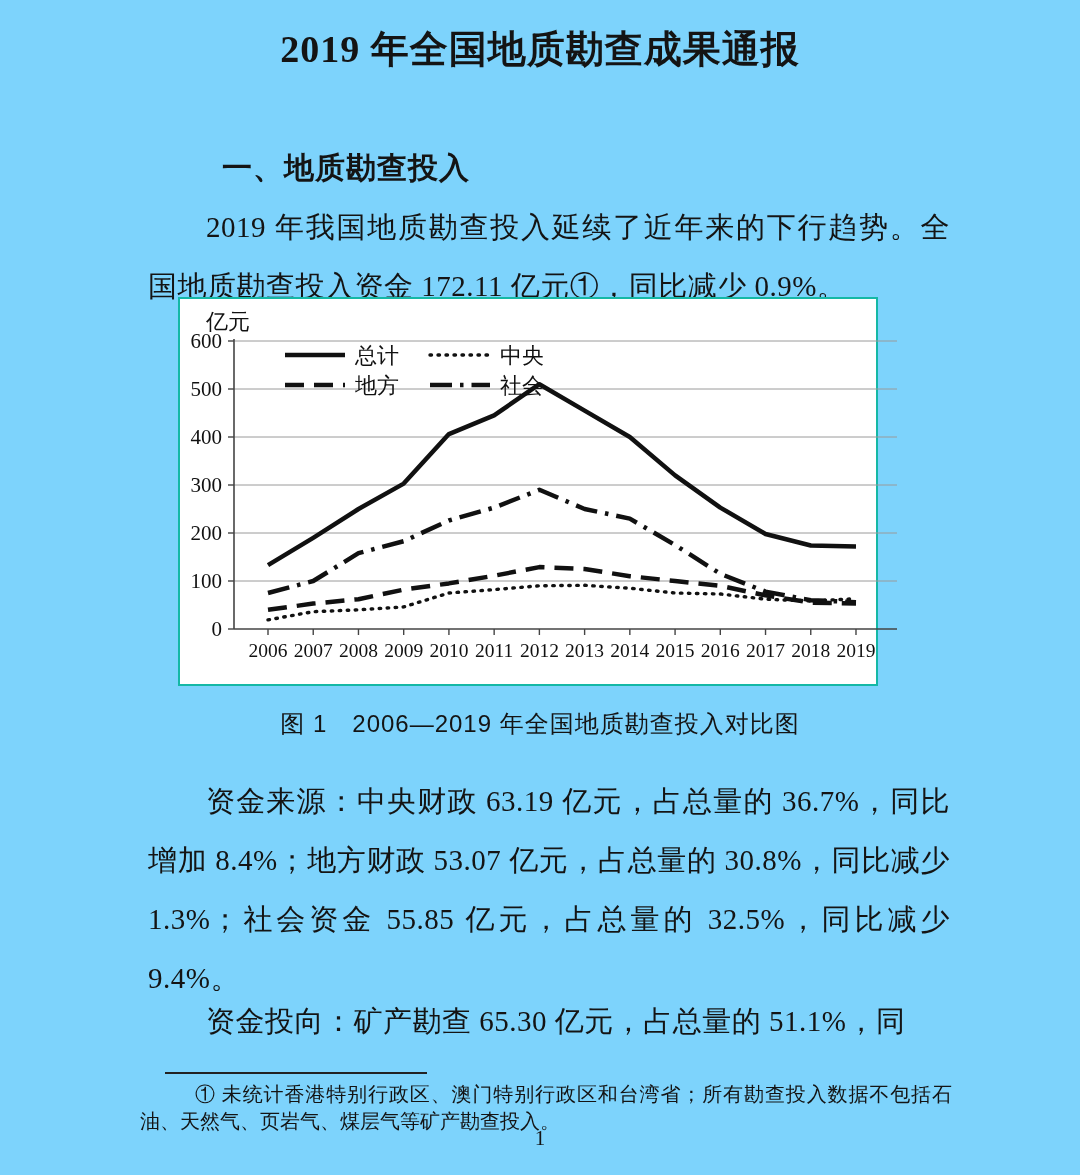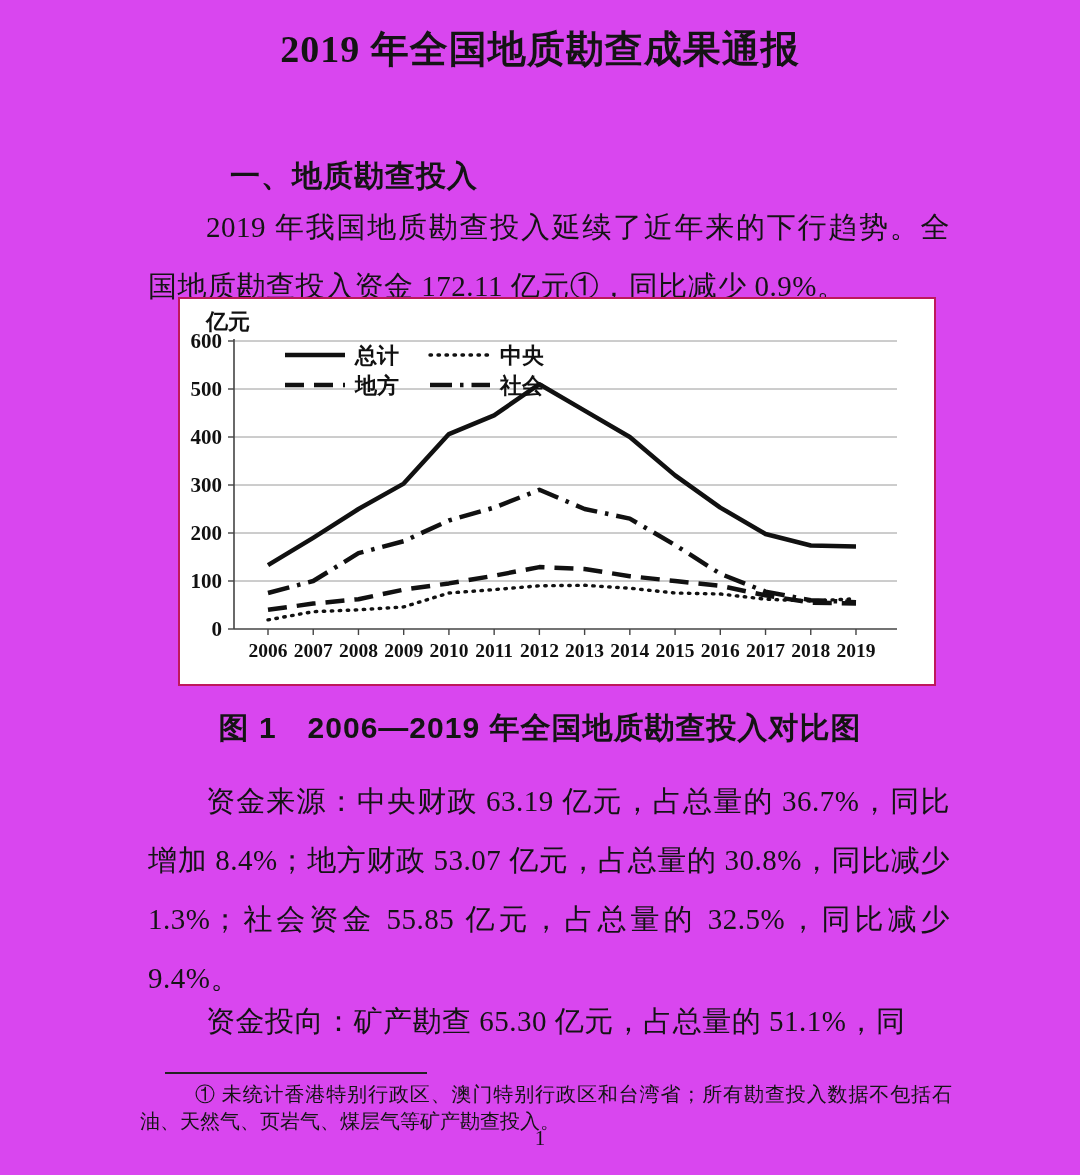--- a/index.html
+++ b/index.html
@@ -1,47 +1,47 @@
 <!DOCTYPE html>
 <html><head>
 <meta charset="utf-8">
 <style>
   html,body{margin:0;padding:0;}
   body{
     width:1080px;height:1175px;background:#ffffff;color:#141414;
     font-family:"Liberation Serif","DejaVu Serif",serif;
     position:relative;overflow:hidden;
   }
-  .page{position:absolute;inset:0;background:#d946ef;}
+  .page{position:absolute;inset:0;background:#7dd3fc;}
   .doc-title{
     position:absolute;top:24px;left:0;width:100%;margin:0;
     text-align:center;font-size:38px;font-weight:600;letter-spacing:1px;
   }
   .sec-heading{
-    position:absolute;top:144px;left:218px;margin:12px;
+    position:absolute;top:144px;left:218px;margin:4px;
     font-family:"Liberation Sans","DejaVu Sans",sans-serif;
     font-size:30px;font-weight:700;letter-spacing:1px;
   }
   .par{
     position:absolute;left:140px;width:802px;margin:8px;
     font-size:29px;line-height:59px;text-align:justify;text-indent:2em;
     letter-spacing:0.5px;
   }
   .par-1{top:190px;}
   .par-2{top:764px;}
   .par-3{top:984px;}
   .chart-box{
-    position:absolute;left:178px;top:297px;width:758px;height:389px;
-    border:2px solid #be185d;background:#fff;box-sizing:border-box;font-weight:bold;
+    position:absolute;left:178px;top:297px;width:700px;height:389px;
+    border:2px solid #14b8a6;background:#fff;box-sizing:border-box;
   }
   .chart-box svg{display:block;}
   .fig-caption{
     position:absolute;top:708px;left:0;width:100%;text-align:center;
     font-family:"Liberation Sans","DejaVu Sans",sans-serif;
-    font-size:30px;font-weight:700;letter-spacing:1px;
+    font-size:24px;font-weight:400;letter-spacing:1px;
   }
   .footnote-rule{
     position:absolute;left:165px;top:1072px;width:262px;height:2px;background:#222;
   }
   .footnote{
     position:absolute;left:140px;top:1081px;width:812px;margin:0;
     font-size:20px;line-height:27px;text-align:justify;text-indent:2.75em;
   }
   .page-number{
     position:absolute;top:1126px;left:0;width:100%;text-align:center;font-size:21px;

